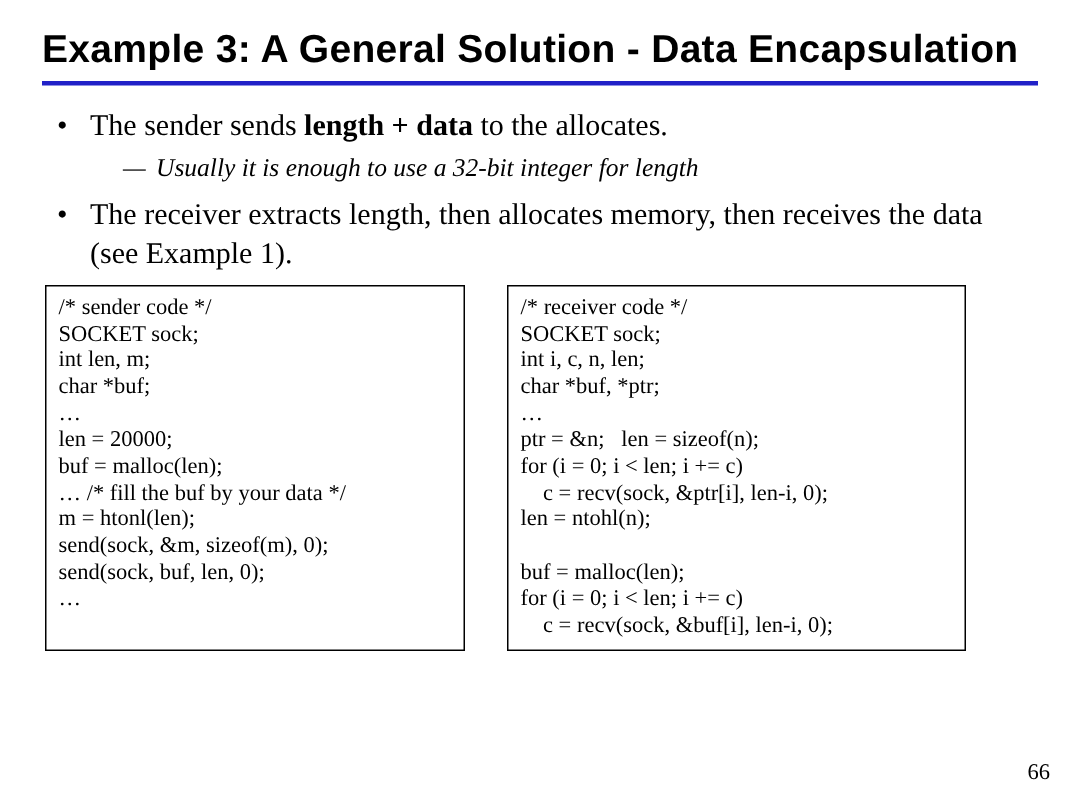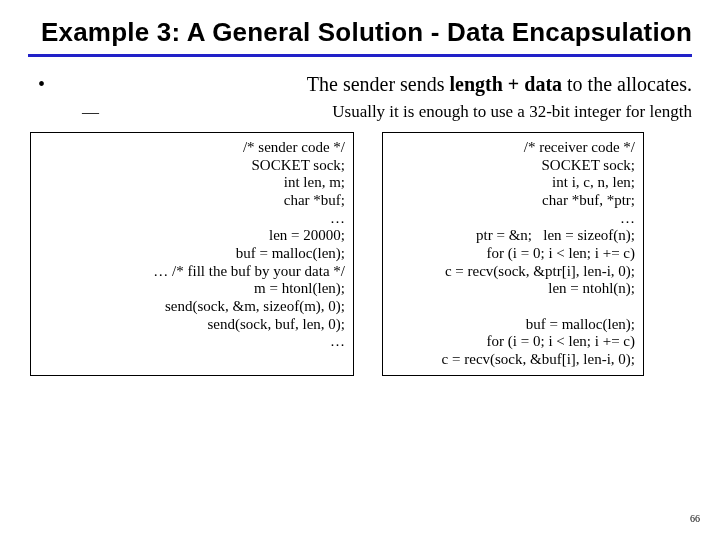--- a/index.html
+++ b/index.html
@@ -1,15 +1,15 @@
 <!DOCTYPE html>
 <html><head>
 <meta charset="utf-8">
 <style>
-  * { box-sizing: border-box; margin: 0; padding: 0; text-align: right; }
+  * { box-sizing: border-box; margin: 0; padding: 0; }
   body {
     width: 720px;
     height: 540px;
     background: #ffffff;
     font-family: "Times New Roman", Times, serif;
     color: #000;
     position: relative;
     padding: 18px 28px 10px 28px;
   }
   .title {
@@ -43,20 +43,21 @@
     top: 0;
     font-size: 20px;
   }
   .bold { font-weight: 700; }
   .underline { }
   ul.level2 {
     list-style: none;
     padding-left: 22px;
     margin-top: 4px;
     margin-bottom: 2px;
+    font-style: italic;
   }
   ul.level2 > li {
     position: relative;
     padding-left: 22px;
     font-size: 17px;
     line-height: 1.35;
   }
   ul.level2 > li::before {
     content: "—";
     position: absolute;
@@ -70,42 +71,43 @@
     padding-left: 2px;
   }
   .codebox {
     border: 1px solid #000;
     padding: 6px 8px 6px 8px;
     font-size: 15px;
     line-height: 1.18;
     white-space: pre;
     font-family: "Times New Roman", Times, serif;
   }
-  .codebox.left { width: 324px; }
-  .codebox.right { width: 262px; }
+  .codebox.left { width: 280px; }
+  .codebox.right { width: 306px; }
   .pagenum {
     position: absolute;
     right: 20px;
     bottom: 16px;
-    font-size: 10px;
+    font-size: 15px;
   }
 </style>
 </head>
 <body>
 
 <div class="title">Example 3: A General Solution - Data Encapsulation</div>
 <div class="rule"></div>
 
 <ul class="level1">
   <li>
     <span>The sender sends </span><span class="bold underline">length + data</span><span> to the allocates.</span>
     <ul class="level2">
       <li>Usually it is enough to use a 32-bit integer for length</li>
     </ul>
   </li>
+  <li>The receiver extracts length, then allocates memory, then receives the data (see Example 1).</li>
 </ul>
 
 <div class="codes">
   <div class="codebox left">/* sender code */
 SOCKET sock;
 int len, m;
 char *buf;
 …
 len = 20000;
 buf = malloc(len);

